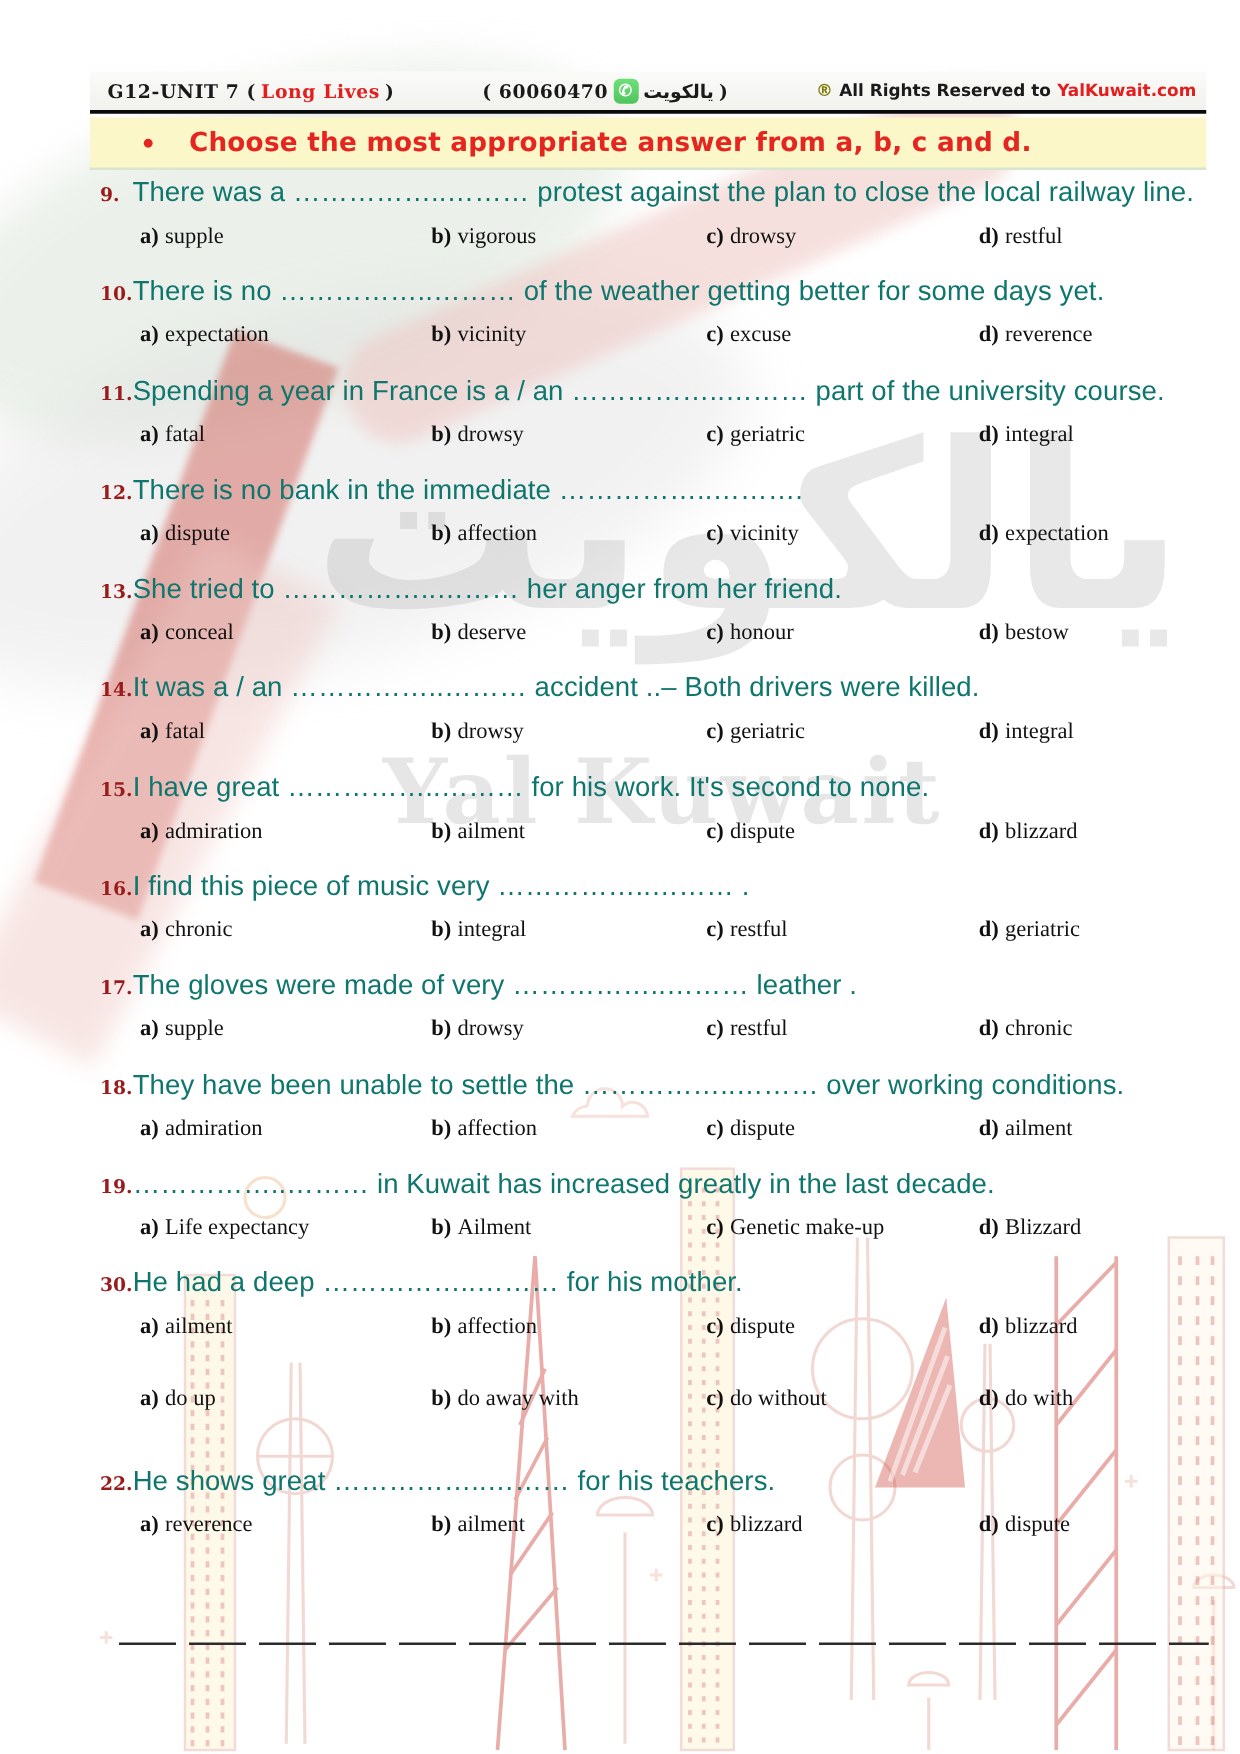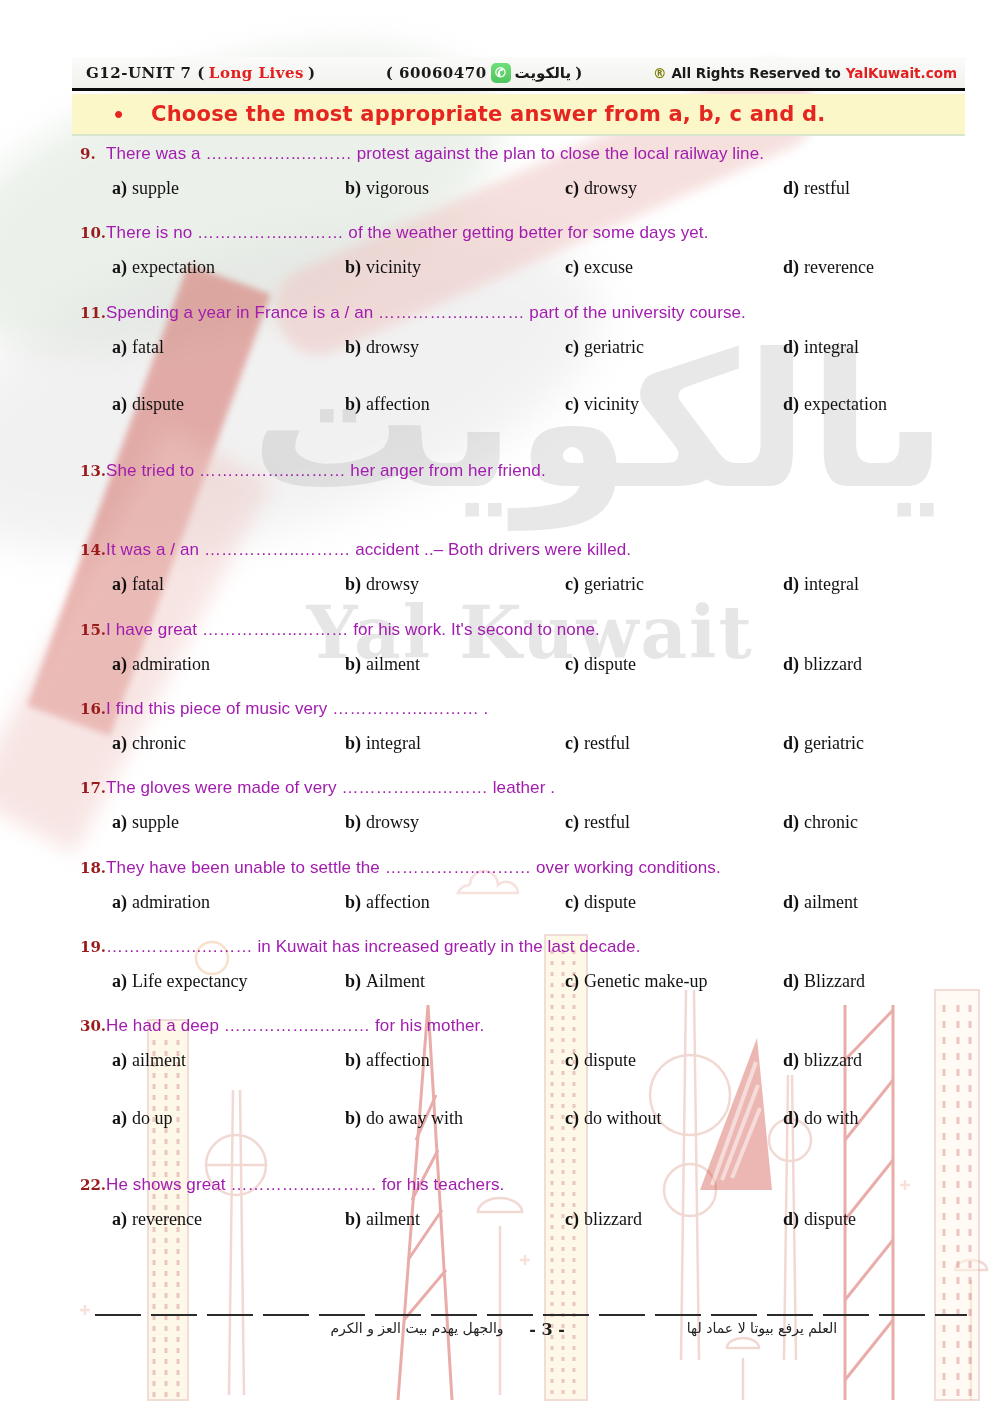--- a/index.html
+++ b/index.html
@@ -43,21 +43,21 @@
   .banner-bullet { color:#e52620; font-size:26px; margin:0 28px 0 42px; line-height:1; }
   .banner-text { color:#e52620; font-weight:bold; font-size:21px; font-family:"DejaVu Sans", sans-serif;
                  letter-spacing:.2px; }
 
   
   .questions { position:absolute; left:72px; top:137px; width:893px; }
   .q-block { height:79.3px; padding-top:6px; }
   .q-line { display:flex; align-items:baseline; }
   .q-num { font-family:"DejaVu Serif", serif; font-weight:bold; font-size:15px; color:#9a1b1c;
            min-width:26px; margin-left:8px; }
-  .q-text { font-size:17px; color:#a21caf; letter-spacing:.1px; line-height:22px; }
+  .q-text { font-size:22px; color:#0f766e; letter-spacing:.1px; line-height:22px; }
   .opt-row { display:grid; grid-template-columns:233px 220px 218px 1fr; padding-left:40px; margin-top:13px; }
   .opt { font-family:"Liberation Serif", serif; font-size:18px; color:#111; white-space:nowrap; }
   .opt-letter { font-weight:bold; margin-right:5px; }
 
   
   .footer-line { position:absolute; left:95px; top:1314px; width:872px; height:2px;
                  background:repeating-linear-gradient(90deg, #2b2b2b 0 46px, transparent 46px 56px); }
   .footer-row { position:absolute; left:72px; top:1320px; width:893px; height:22px; }
   .footer-ar { position:absolute; font-family:"DejaVu Sans", sans-serif; font-size:14px; color:#222; }
   .f-left  { left:180px; width:330px; text-align:center; }
@@ -188,33 +188,43 @@
       </div>
       <div class="opt-row">
         <span class="opt"><span class="opt-letter">a)</span><span class="opt-word">fatal</span></span>
         <span class="opt"><span class="opt-letter">b)</span><span class="opt-word">drowsy</span></span>
         <span class="opt"><span class="opt-letter">c)</span><span class="opt-word">geriatric</span></span>
         <span class="opt"><span class="opt-letter">d)</span><span class="opt-word">integral</span></span>
       </div>
     </div>
 
     <div class="q-block">
+      <div class="q-line">
+        <span class="q-num">12.</span>
+        <span class="q-text">There is no bank in the immediate  ……………..……….</span>
+      </div>
       <div class="opt-row">
         <span class="opt"><span class="opt-letter">a)</span><span class="opt-word">dispute</span></span>
         <span class="opt"><span class="opt-letter">b)</span><span class="opt-word">affection</span></span>
         <span class="opt"><span class="opt-letter">c)</span><span class="opt-word">vicinity</span></span>
         <span class="opt"><span class="opt-letter">d)</span><span class="opt-word">expectation</span></span>
       </div>
     </div>
 
     <div class="q-block">
       <div class="q-line">
         <span class="q-num">13.</span>
         <span class="q-text">She tried to  ……………..……… her anger from her friend.</span>
       </div>
+      <div class="opt-row">
+        <span class="opt"><span class="opt-letter">a)</span><span class="opt-word">conceal</span></span>
+        <span class="opt"><span class="opt-letter">b)</span><span class="opt-word">deserve</span></span>
+        <span class="opt"><span class="opt-letter">c)</span><span class="opt-word">honour</span></span>
+        <span class="opt"><span class="opt-letter">d)</span><span class="opt-word">bestow</span></span>
+      </div>
     </div>
 
     <div class="q-block">
       <div class="q-line">
         <span class="q-num">14.</span>
         <span class="q-text">It was a / an  ……………..……… accident ..– Both drivers were killed.</span>
       </div>
       <div class="opt-row">
         <span class="opt"><span class="opt-letter">a)</span><span class="opt-word">fatal</span></span>
         <span class="opt"><span class="opt-letter">b)</span><span class="opt-word">drowsy</span></span>
@@ -318,19 +328,14 @@
       <div class="opt-row">
         <span class="opt"><span class="opt-letter">a)</span><span class="opt-word">reverence</span></span>
         <span class="opt"><span class="opt-letter">b)</span><span class="opt-word">ailment</span></span>
         <span class="opt"><span class="opt-letter">c)</span><span class="opt-word">blizzard</span></span>
         <span class="opt"><span class="opt-letter">d)</span><span class="opt-word">dispute</span></span>
       </div>
     </div>
   </div>
 
   <div class="footer-line"></div>
-  <div class="footer-row">
-    <span class="footer-ar f-left">والجهل يهدم بيت العز و الكرم</span>
-    <span class="f-page">- 3 -</span>
-    <span class="footer-ar f-right">العلم يرفع بيوتا لا عماد لها</span>
-  </div>
 
 </div>
 
 </body></html>

